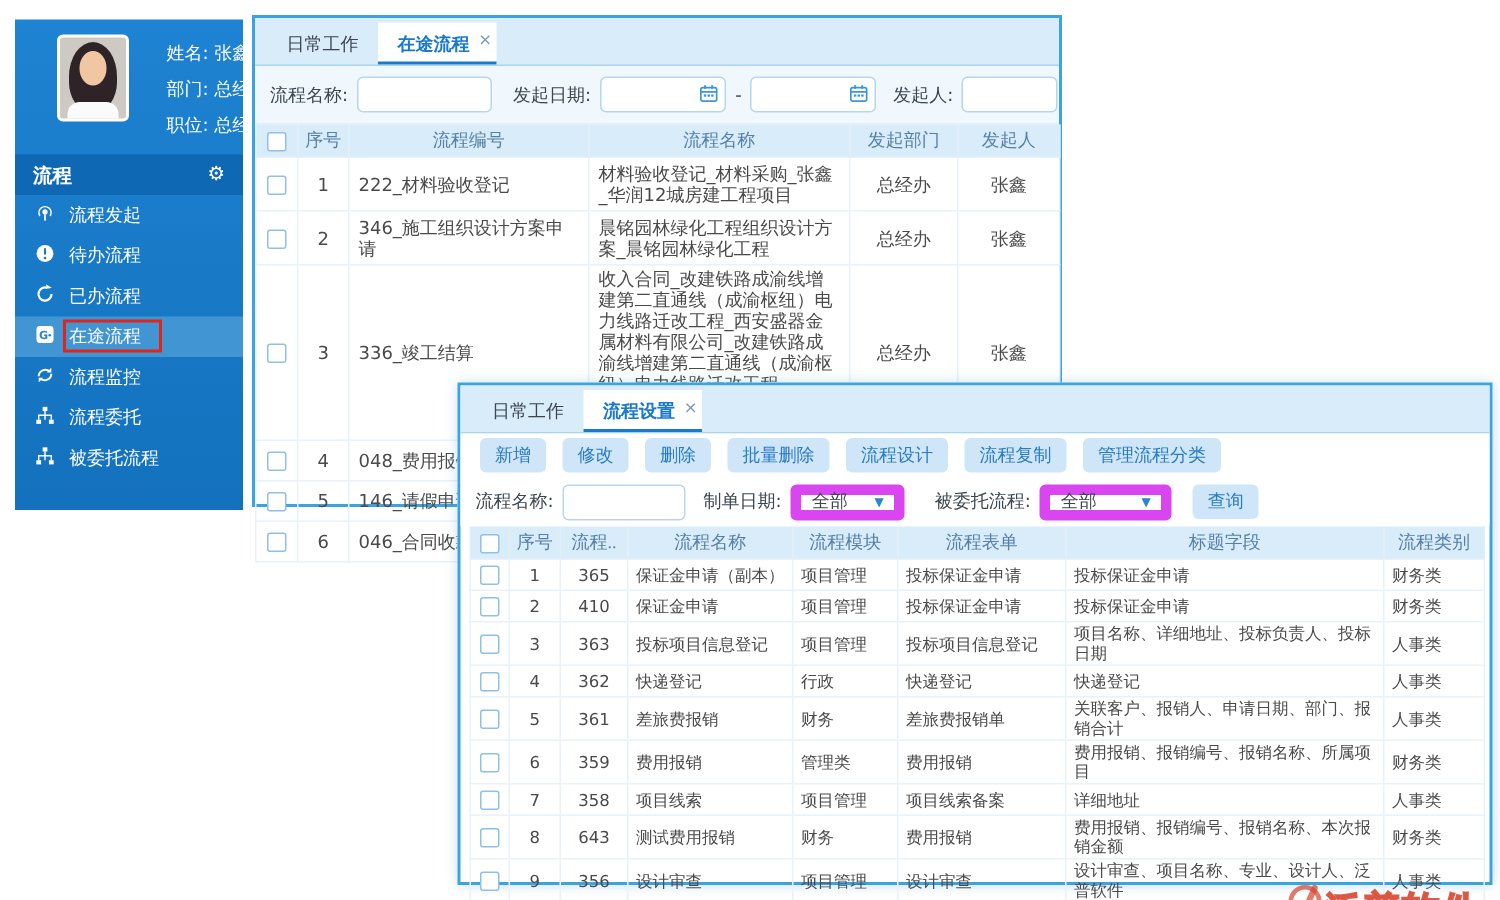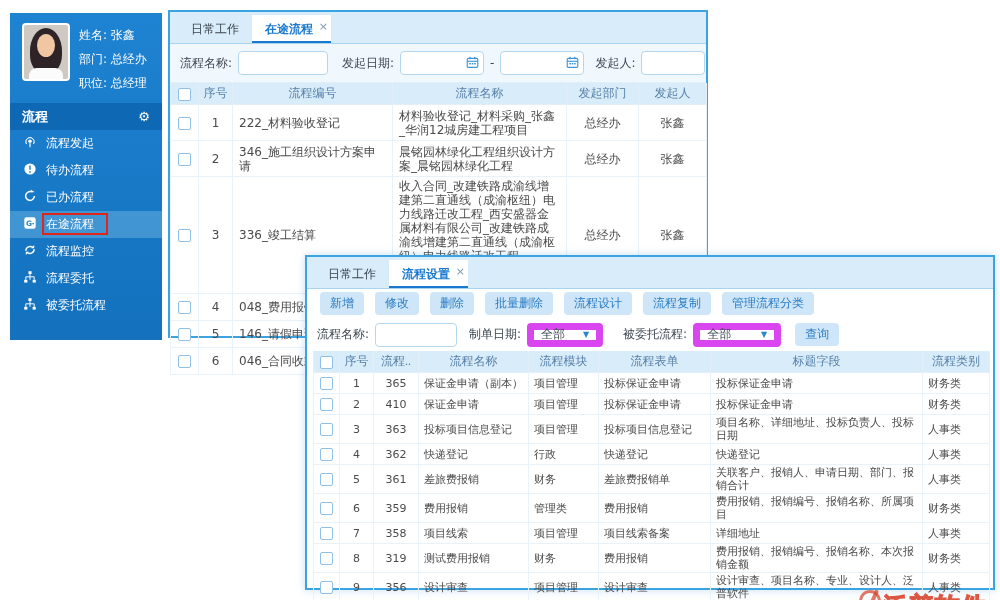--- a/index.html
+++ b/index.html
@@ -3,21 +3,21 @@
 <meta charset="utf-8">
 <style>
   * { margin:0; padding:0; box-sizing:border-box; }
   html,body { background:#fff; }
   .stage { position:relative; width:1000px; height:600px; background:#fff; overflow:hidden;
            font-family:"DejaVu Sans","Liberation Sans",sans-serif; font-size:12px; color:#444; }
 
   
   .sidebar { position:absolute; left:10px; top:13px; width:152px; height:327px; z-index:4;
              background:linear-gradient(180deg,#1e83d2,#1371bd); color:#fff; }
-  .profile { display:flex; padding:10px 6px 8px 12px; }
+  .profile { display:flex; padding:10px 6px 8px 28px;gap:16px; }
   .photo { width:48px; height:58px; background:#cfc9c4; border:2px solid #fff; border-radius:4px;
            position:relative; overflow:hidden; flex:none; }
   .photo::before { content:""; position:absolute; left:6px; top:3px; width:32px; height:46px;
                    border-radius:50% 50% 42% 42%; background:#2e2427; }
   .photo::after { content:""; position:absolute; left:13px; top:9px; width:18px; height:23px;
                   border-radius:50%; background:#f1c7a3; }
   .shirt { position:absolute; bottom:-2px; left:5px; width:34px; height:13px;
            background:#fbfbfb; border-radius:8px 8px 0 0; z-index:2; }
   .pinfo { margin-left:9px; font-size:12px; line-height:24px; white-space:nowrap; }
   .side-header { height:27px; background:#0f68b4; display:flex; align-items:center;
@@ -393,21 +393,21 @@
         <td class="c">358</td>
         <td>项目线索</td>
         <td>项目管理</td>
         <td>项目线索备案</td>
         <td>详细地址</td>
         <td>人事类</td>
       </tr>
       <tr style="height:21px">
         <td class="c"><span class="cb"></span></td>
         <td class="c">8</td>
-        <td class="c">319</td>
+        <td class="c">643</td>
         <td>测试费用报销</td>
         <td>财务</td>
         <td>费用报销</td>
         <td>费用报销、报销编号、报销名称、本次报销金额</td>
         <td>财务类</td>
       </tr>
       <tr style="height:21px">
         <td class="c"><span class="cb"></span></td>
         <td class="c">9</td>
         <td class="c">356</td>

